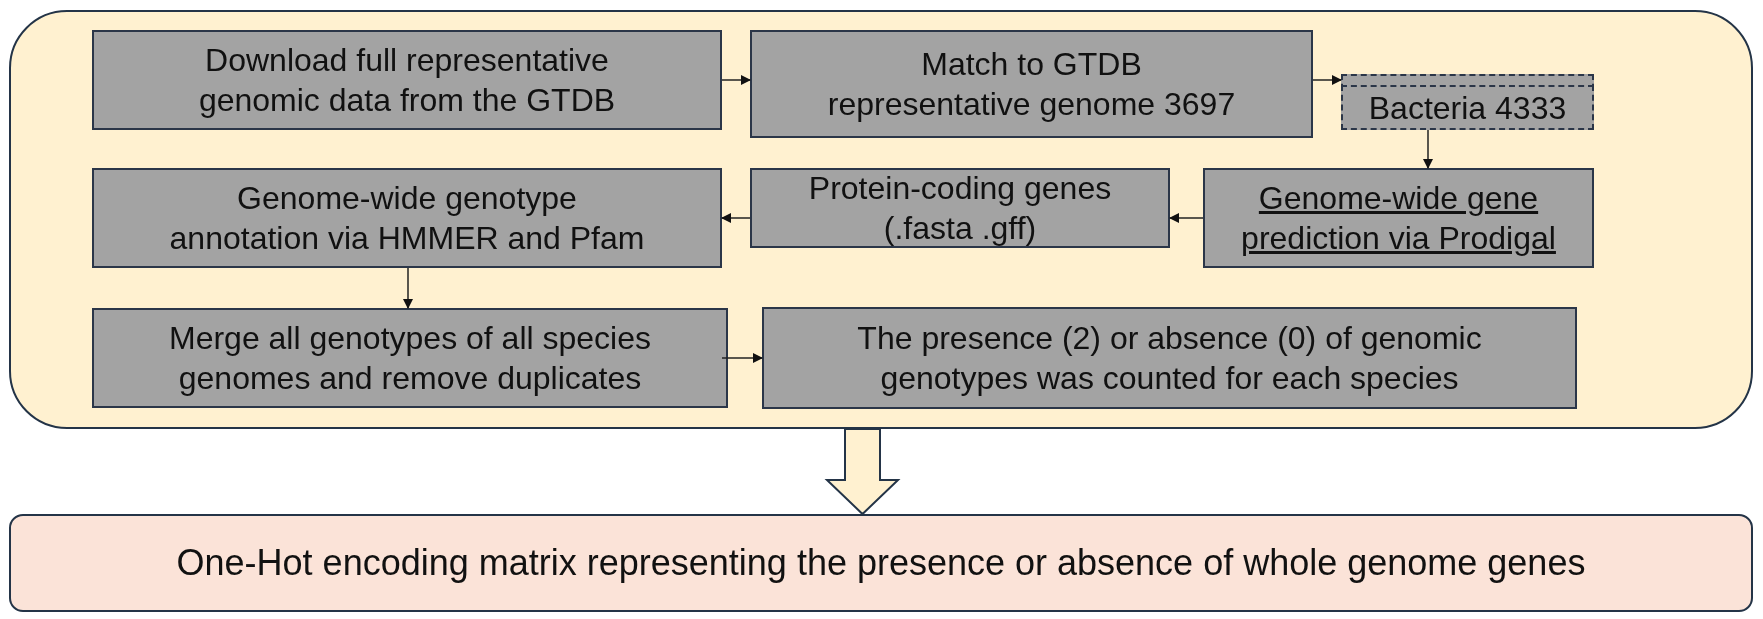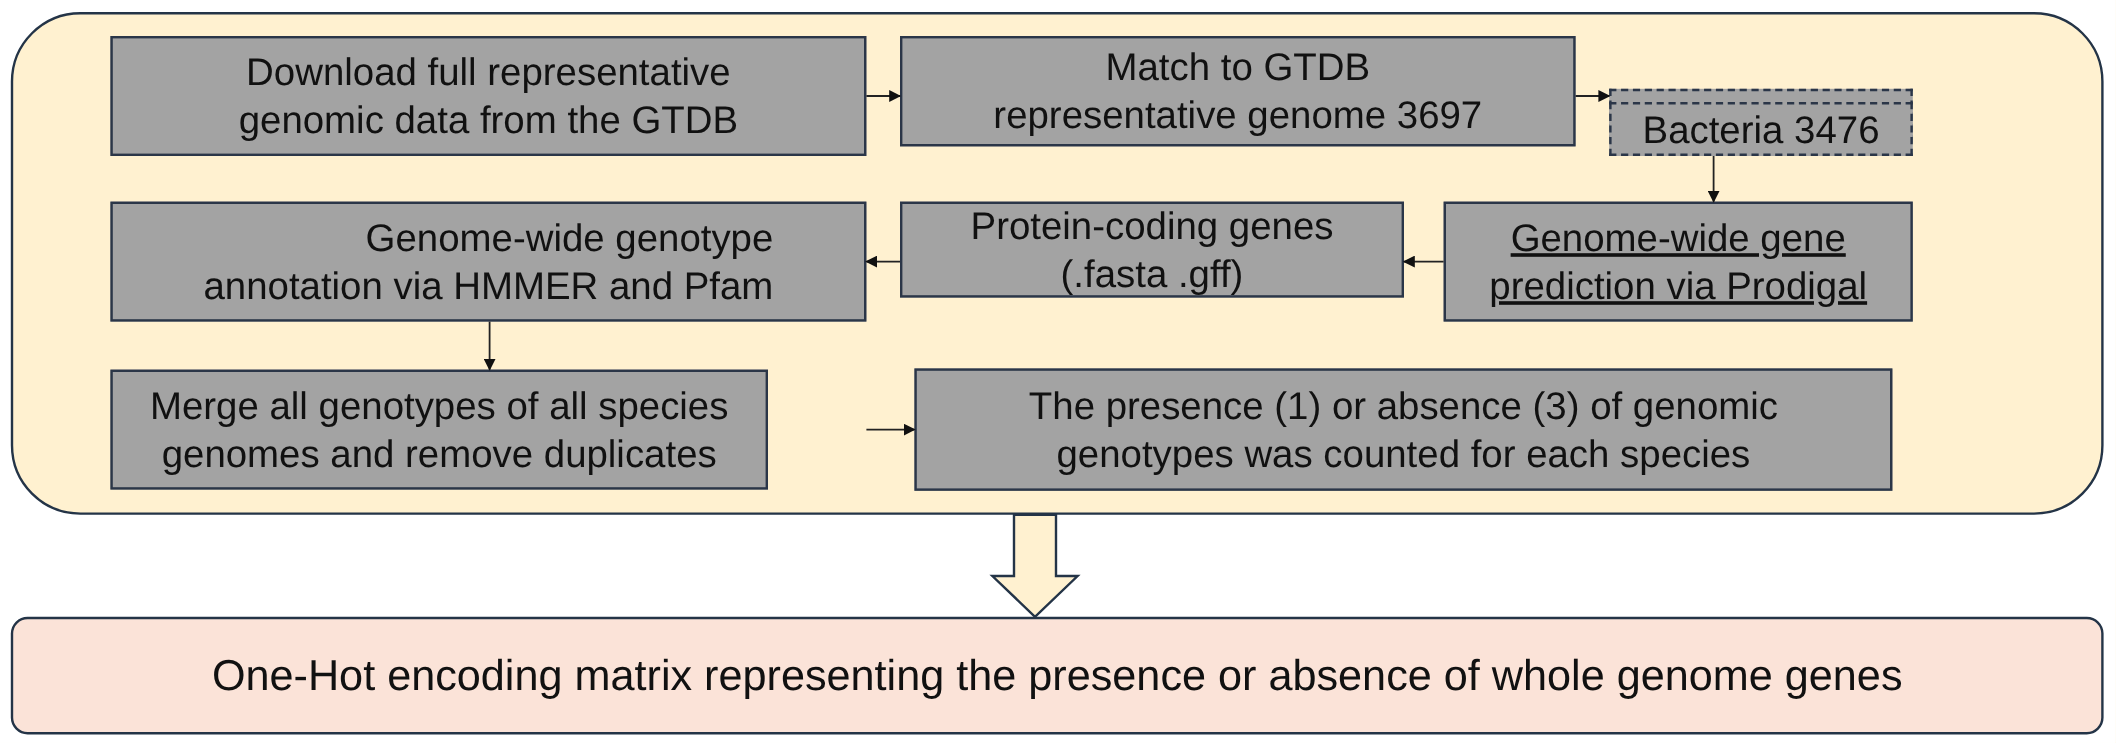--- a/index.html
+++ b/index.html
@@ -17,35 +17,35 @@
             font-size: 36px; }
   svg.overlay { position: absolute; left: 0; top: 0; }
 </style>
 </head>
 <body>
 
 <div class="panel"></div>
 
 <div class="box" style="left:92px;top:30px;width:630px;height:100px;">Download full representative
 genomic data from the GTDB</div>
-<div class="box" style="left:750px;top:30px;width:563px;height:92px;">Match to GTDB
+<div class="box" style="left:750px;top:30px;width:563px;height:108px;">Match to GTDB
 representative genome 3697</div>
 <div class="box dashed" style="left:1341px;top:30px;width:253px;height:45px;margin-top:44px;">Archaea 221</div>
-<div class="box dashed" style="left:1341px;top:85px;width:253px;height:45px;">Bacteria 3476</div>
+<div class="box dashed" style="left:1341px;top:85px;width:253px;height:45px;">Bacteria 4333</div>
 
-<div class="box" style="left:92px;top:168px;width:630px;height:100px;text-align:right;">Genome-wide genotype
+<div class="box" style="left:92px;top:168px;width:630px;height:100px;">Genome-wide genotype
 annotation via HMMER and Pfam</div>
 <div class="box" style="left:750px;top:168px;width:420px;height:80px;">Protein-coding genes
 (.fasta .gff)</div>
 <div class="box" style="left:1203px;top:168px;width:391px;height:100px;text-decoration:underline;">Genome-wide gene
 prediction via Prodigal</div>
 
-<div class="box" style="left:92px;top:308px;width:548px;height:100px;">Merge all genotypes of all species
+<div class="box" style="left:92px;top:308px;width:636px;height:100px;">Merge all genotypes of all species
 genomes and remove duplicates</div>
-<div class="box" style="left:762px;top:307px;width:815px;height:102px;">The presence (1) or absence (3) of genomic
+<div class="box" style="left:762px;top:307px;width:815px;height:102px;">The presence (2) or absence (0) of genomic
 genotypes was counted for each species</div>
 
 <div class="bottom">
   <span>One-Hot encoding matrix representing the presence or absence of whole genome genes</span>
 </div>
 
 <svg class="overlay" width="1763" height="619">
   <defs>
     <marker id="ah" markerWidth="10" markerHeight="10" refX="9" refY="5" orient="auto" markerUnits="userSpaceOnUse">
       <path d="M0,0 L10,5 L0,10 z" fill="#111"></path>

